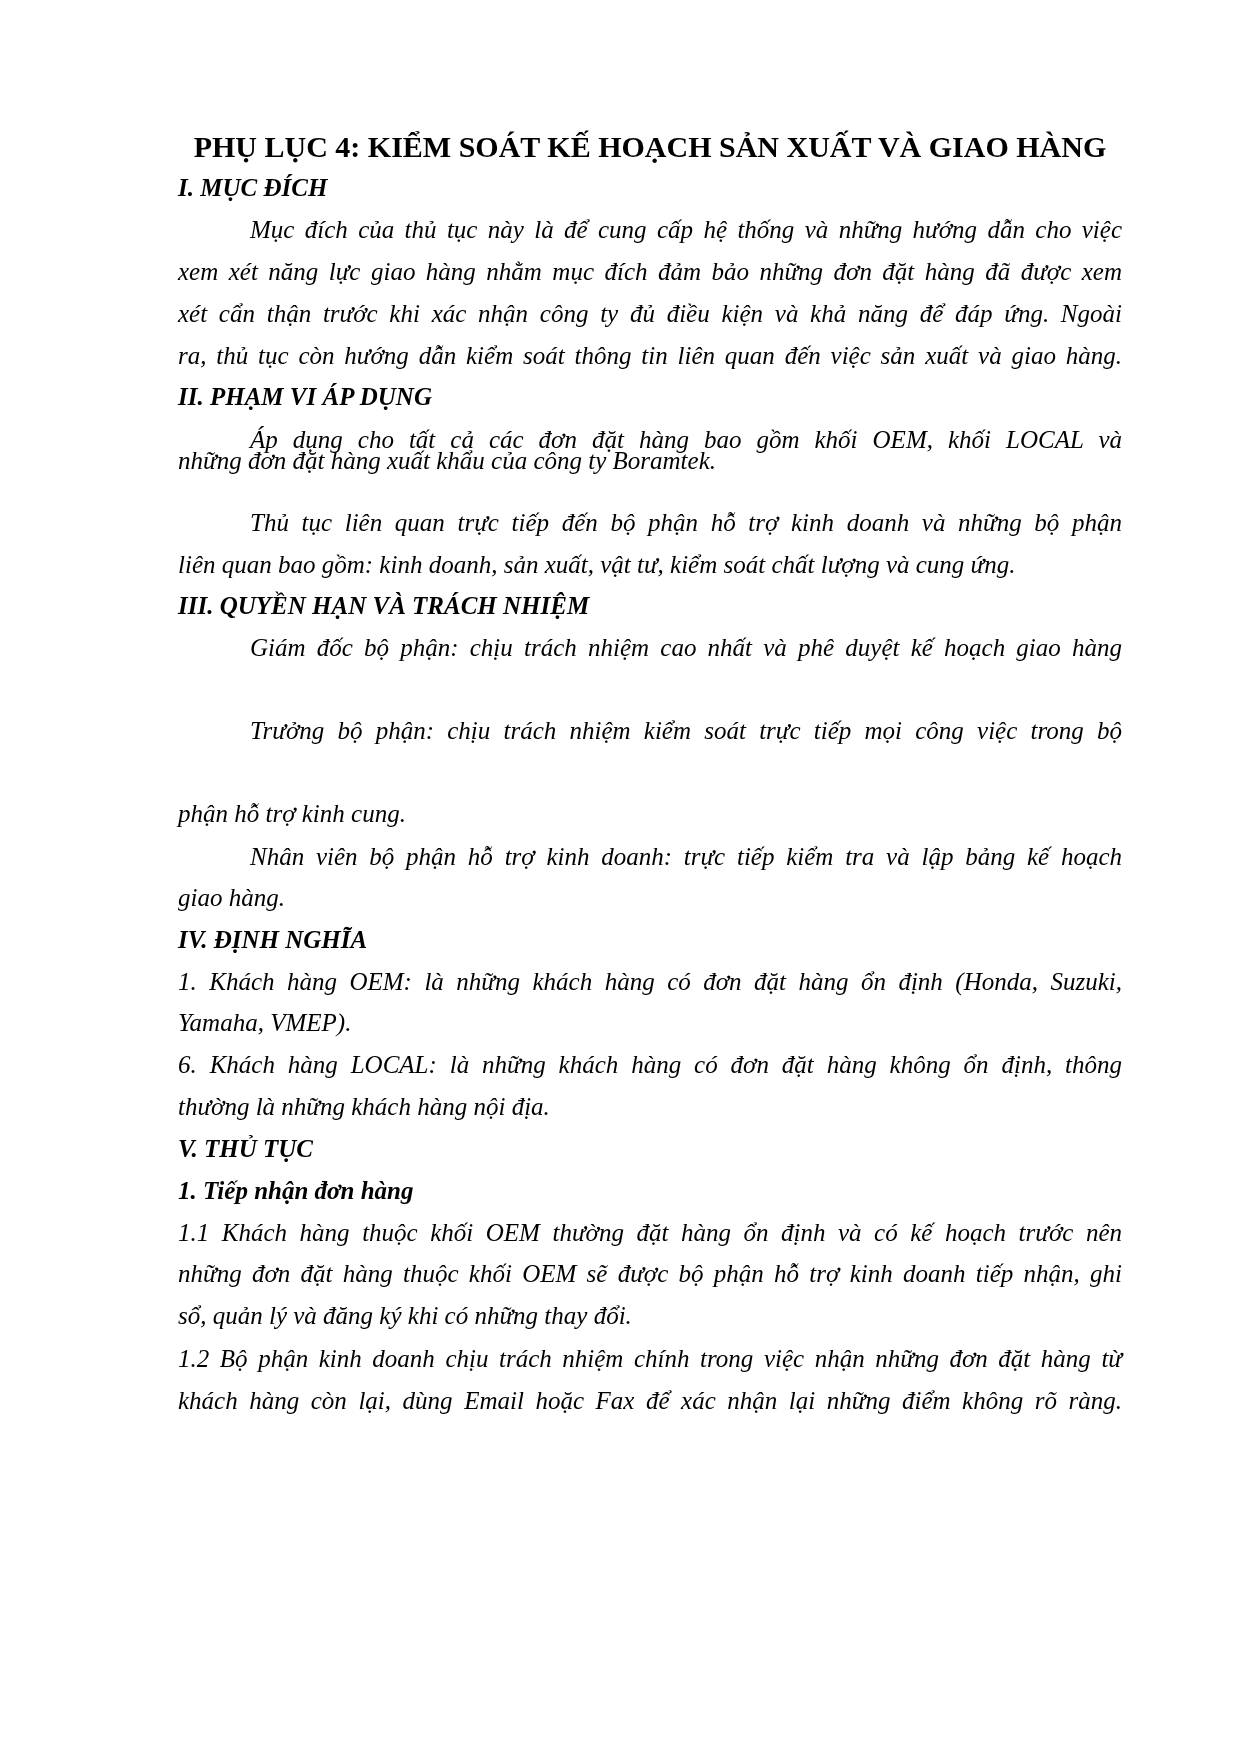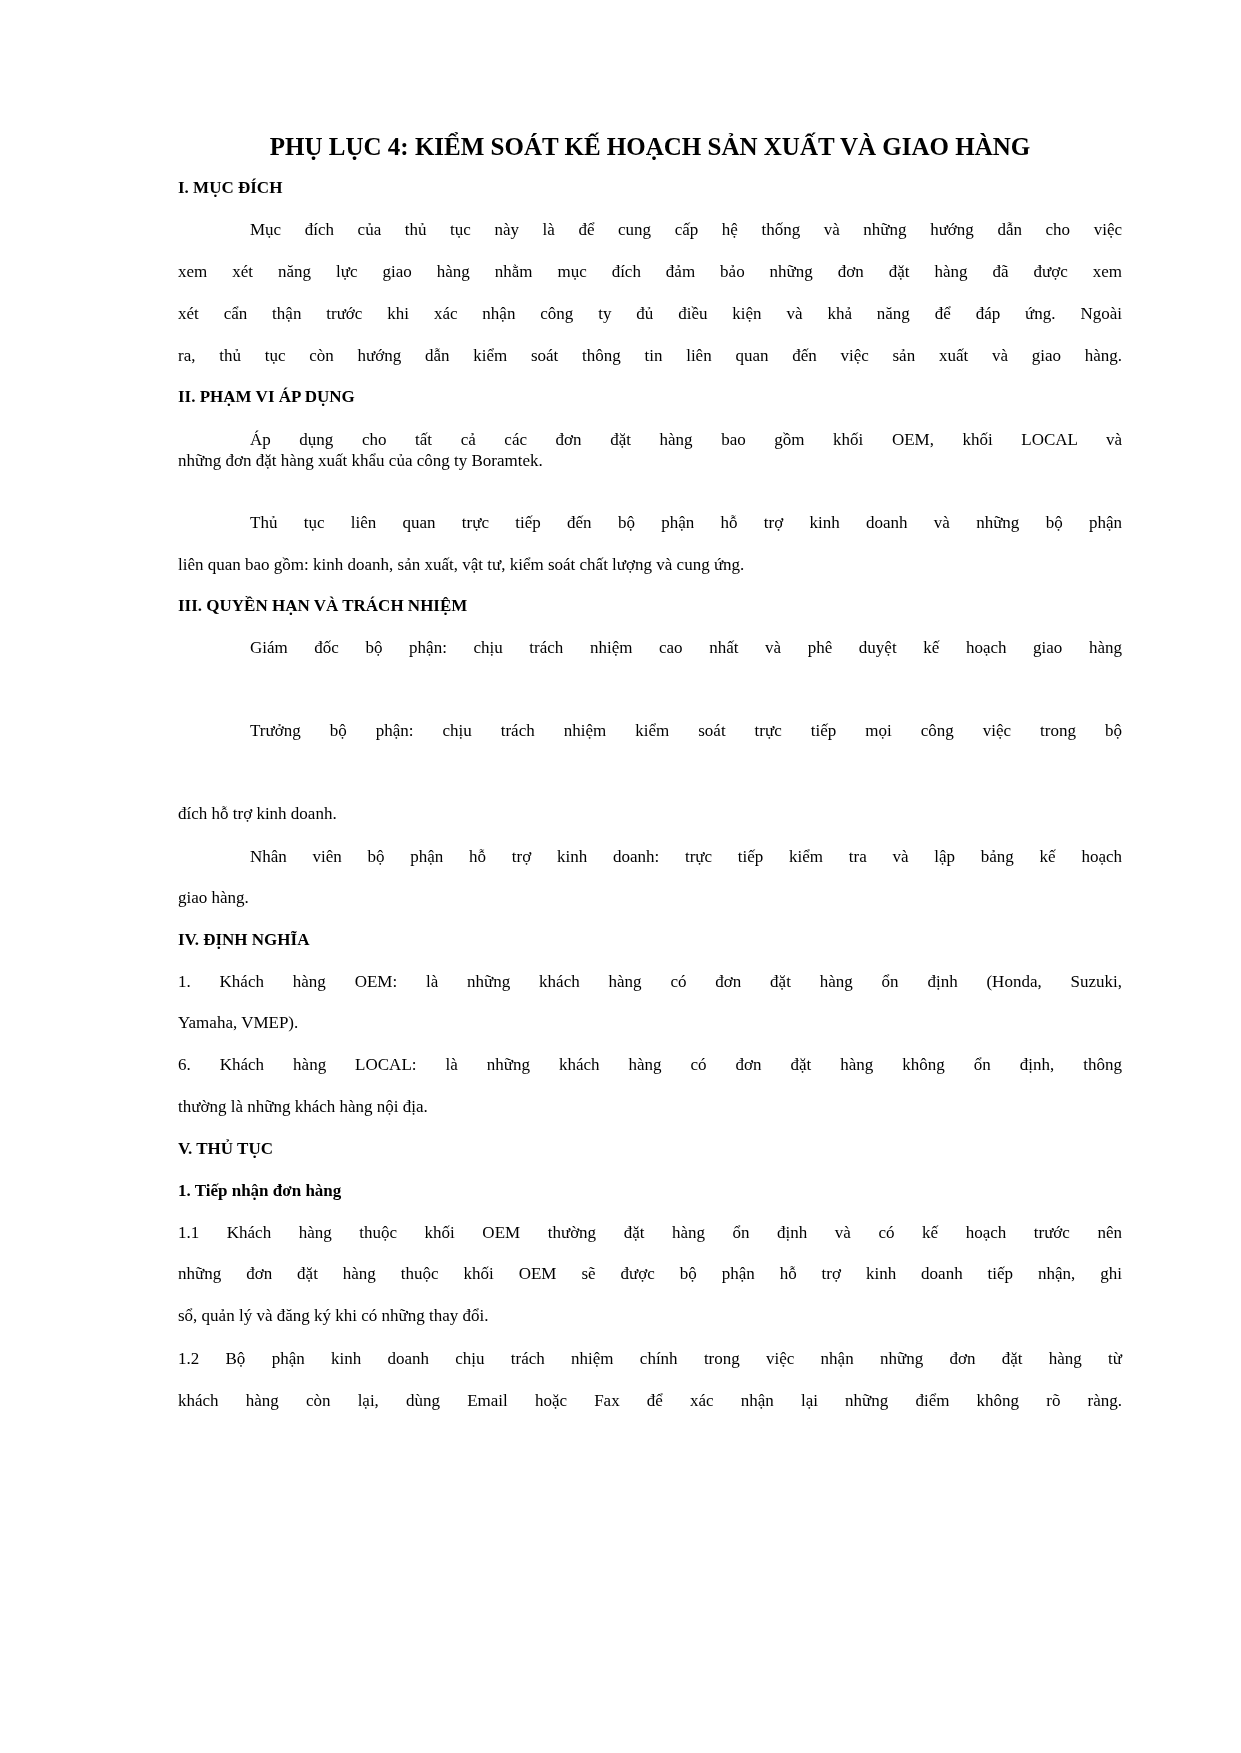--- a/index.html
+++ b/index.html
@@ -1,25 +1,25 @@
 <!DOCTYPE html>
 <html><head>
   <meta charset="utf-8">
   <style>
     html, body { margin: 0; padding: 0; background: #ffffff; }
     body { width: 1241px; height: 1753px; position: relative; overflow: hidden;
            font-family: "Liberation Serif", "DejaVu Serif", serif; color: #000; }
     .page { position: absolute; left: 0; top: 0; width: 1241px; height: 1753px; background: #fff; }
-    .ln { position: absolute; left: 178px; width: 944px; font-size: 17px; line-height: 30px;
-          white-space: nowrap; }
+    .ln { position: absolute; left: 178px; width: 944px; font-size: 25px; line-height: 30px;
+          white-space: nowrap; font-style: italic; }
     .just { text-align: justify; text-align-last: justify; }
     .ind { left: 250px; width: 872px; }
     .h { font-weight: bold; }
     .title { position: absolute; left: 178px; width: 944px; text-align: center; font-weight: bold;
-             font-size: 25px; line-height: 30px; }
+             font-size: 30px; line-height: 30px; }
   </style>
 </head>
 <body>
 
 <div class="page">
 
   <div class="title" style="top:132px">PHỤ LỤC 4: KIỂM SOÁT KẾ HOẠCH SẢN XUẤT VÀ GIAO HÀNG</div>
 
   <div class="ln h" style="top:173px">I. MỤC ĐÍCH</div>
   <div class="ln ind just" style="top:215px">Mục đích của thủ tục này là để cung cấp hệ thống và những hướng dẫn cho việc</div>
@@ -29,21 +29,21 @@
 
   <div class="ln h" style="top:382px">II. PHẠM VI ÁP DỤNG</div>
   <div class="ln ind just" style="top:425px">Áp dụng cho tất cả các đơn đặt hàng bao gồm khối OEM, khối LOCAL và</div>
   <div class="ln" style="top:446px">những đơn đặt hàng xuất khẩu của công ty Boramtek.</div>
   <div class="ln ind just" style="top:508px">Thủ tục liên quan trực tiếp đến bộ phận hỗ trợ kinh doanh và những bộ phận</div>
   <div class="ln" style="top:550px">liên quan bao gồm: kinh doanh, sản xuất, vật tư, kiểm soát chất lượng và cung ứng.</div>
 
   <div class="ln h" style="top:591px">III. QUYỀN HẠN VÀ TRÁCH NHIỆM</div>
   <div class="ln ind just" style="top:633px">Giám đốc bộ phận: chịu trách nhiệm cao nhất và phê duyệt kế hoạch giao hàng</div>
   <div class="ln ind just" style="top:716px">Trưởng bộ phận: chịu trách nhiệm kiểm soát trực tiếp mọi công việc trong bộ</div>
-  <div class="ln" style="top:799px">đích hỗ trợ kinh doanh.</div>
+  <div class="ln" style="top:799px">phận hỗ trợ kinh cung.</div>
   <div class="ln ind just" style="top:842px">Nhân viên bộ phận hỗ trợ kinh doanh: trực tiếp kiểm tra và lập bảng kế hoạch</div>
   <div class="ln" style="top:883px">giao hàng.</div>
 
   <div class="ln h" style="top:925px">IV. ĐỊNH NGHĨA</div>
   <div class="ln just" style="top:967px">1. Khách hàng OEM: là những khách hàng có đơn đặt hàng ổn định (Honda, Suzuki,</div>
   <div class="ln" style="top:1008px">Yamaha, VMEP).</div>
   <div class="ln just" style="top:1050px">6. Khách hàng LOCAL: là những khách hàng có đơn đặt hàng không ổn định, thông</div>
   <div class="ln" style="top:1092px">thường là những khách hàng nội địa.</div>
 
   <div class="ln h" style="top:1134px">V. THỦ TỤC</div>

